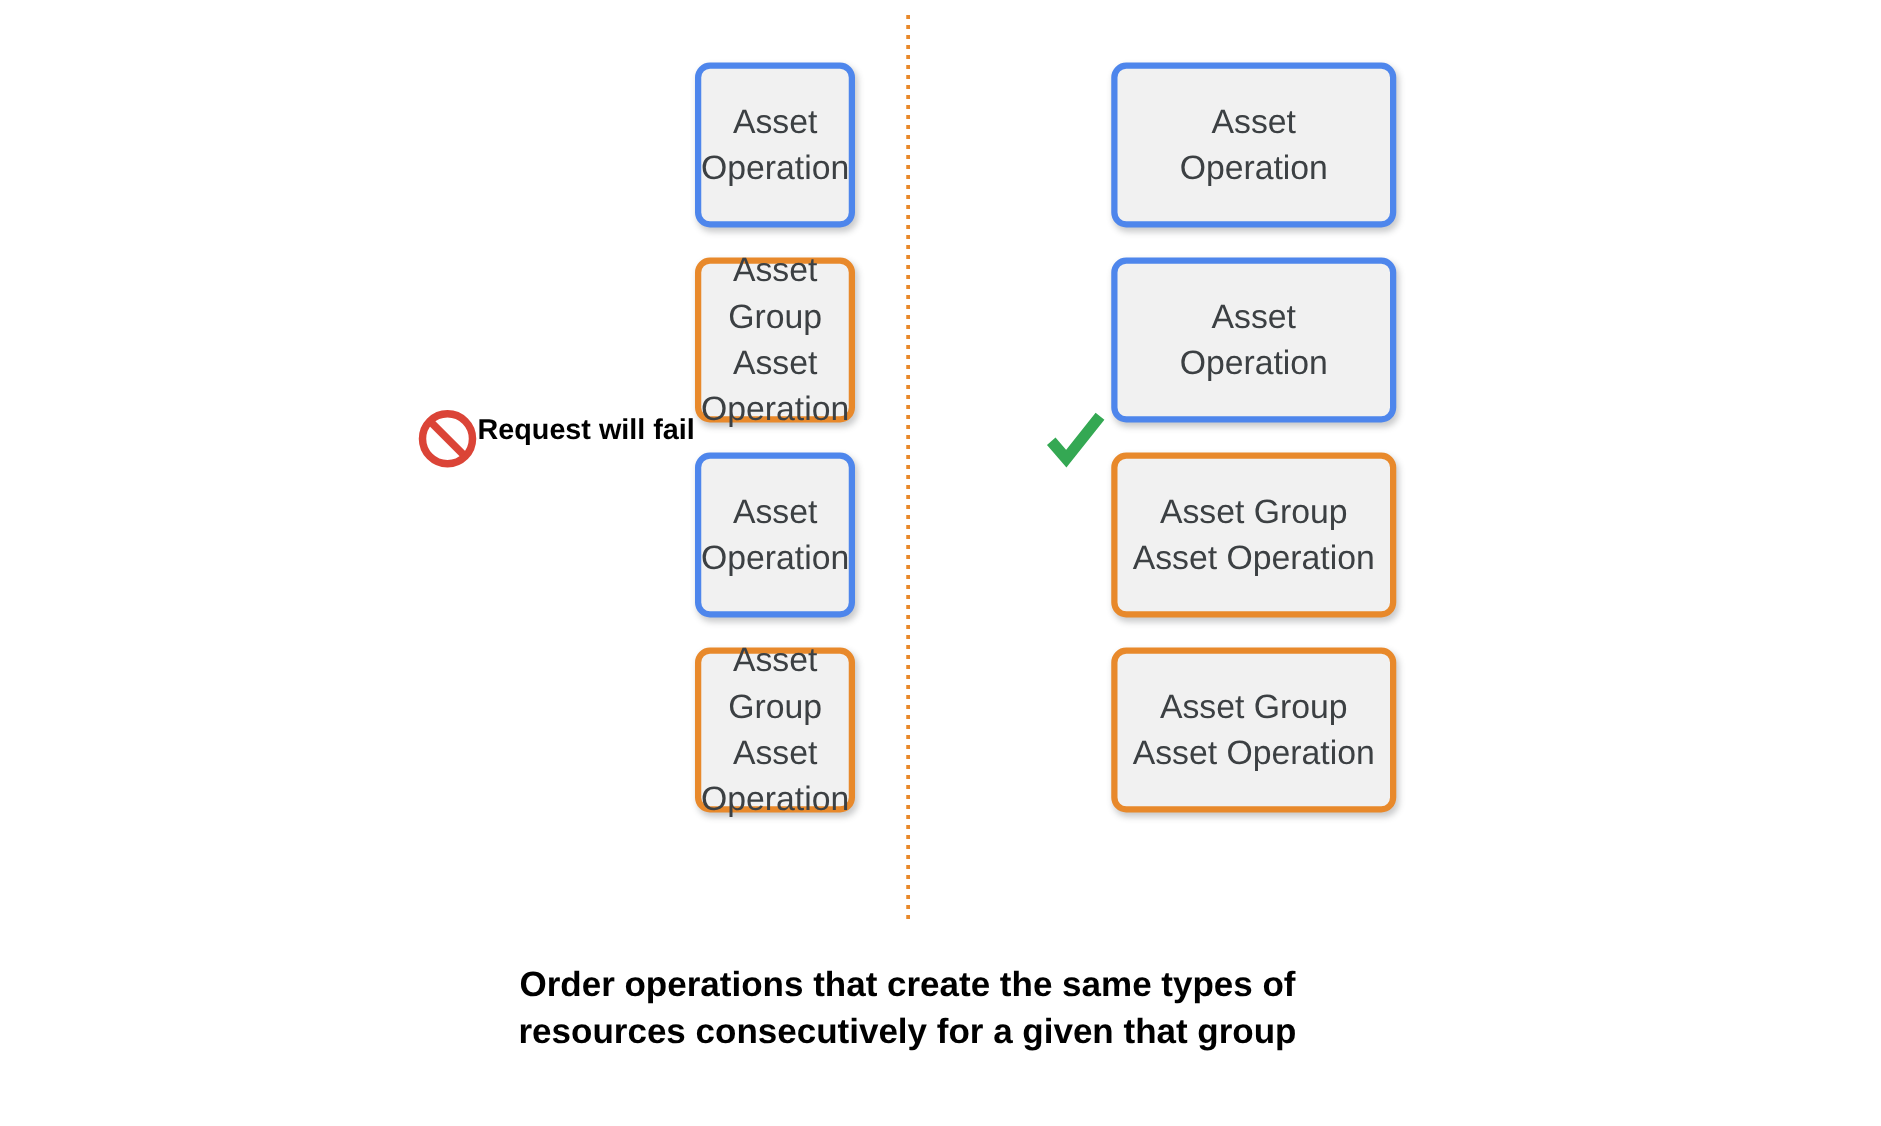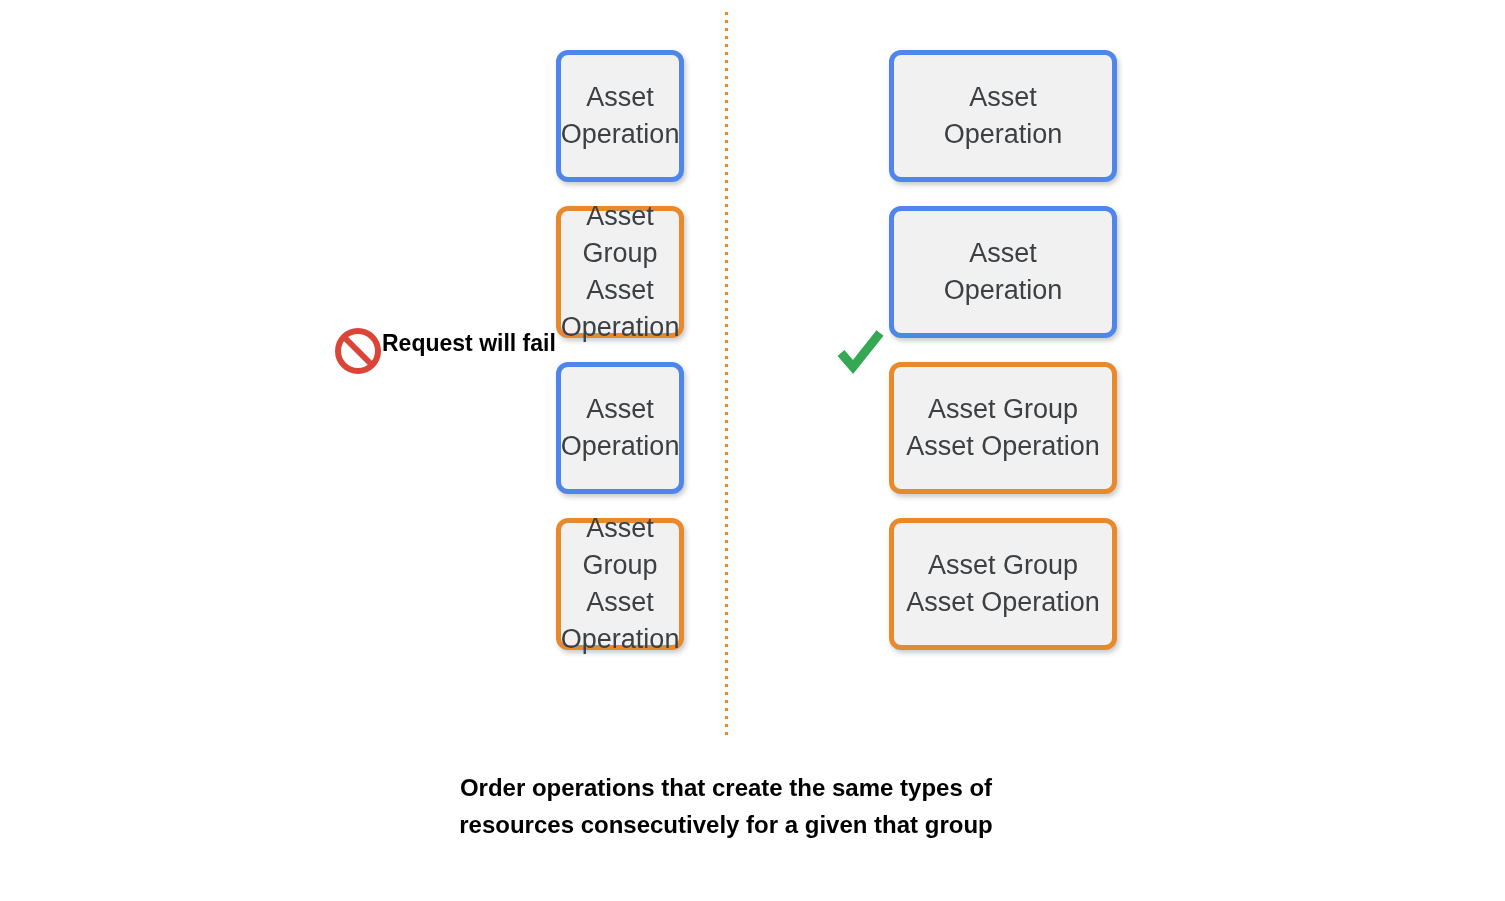--- a/index.html
+++ b/index.html
@@ -63,21 +63,21 @@
     position: absolute; left: 725px; top: 12px;
     width: 3px; height: 726px;
     background-image: repeating-linear-gradient(to bottom,
       var(--orange) 0px, var(--orange) 3px,
       transparent 3px, transparent 8px);
   }
 
   .caption {
     position: absolute; top: 769px; left: 0; width: 1452px;
     text-align: center;
-    font-size: 24px; font-weight: 700; line-height: 37px;
+    font-size: 28px; font-weight: 700; line-height: 37px;
     color: var(--heading_text);
   }
 </style>
 </head>
 <body>
 
 <div class="canvas">
 
   <div class="column column-fail">
     <div class="icon-wrap">

